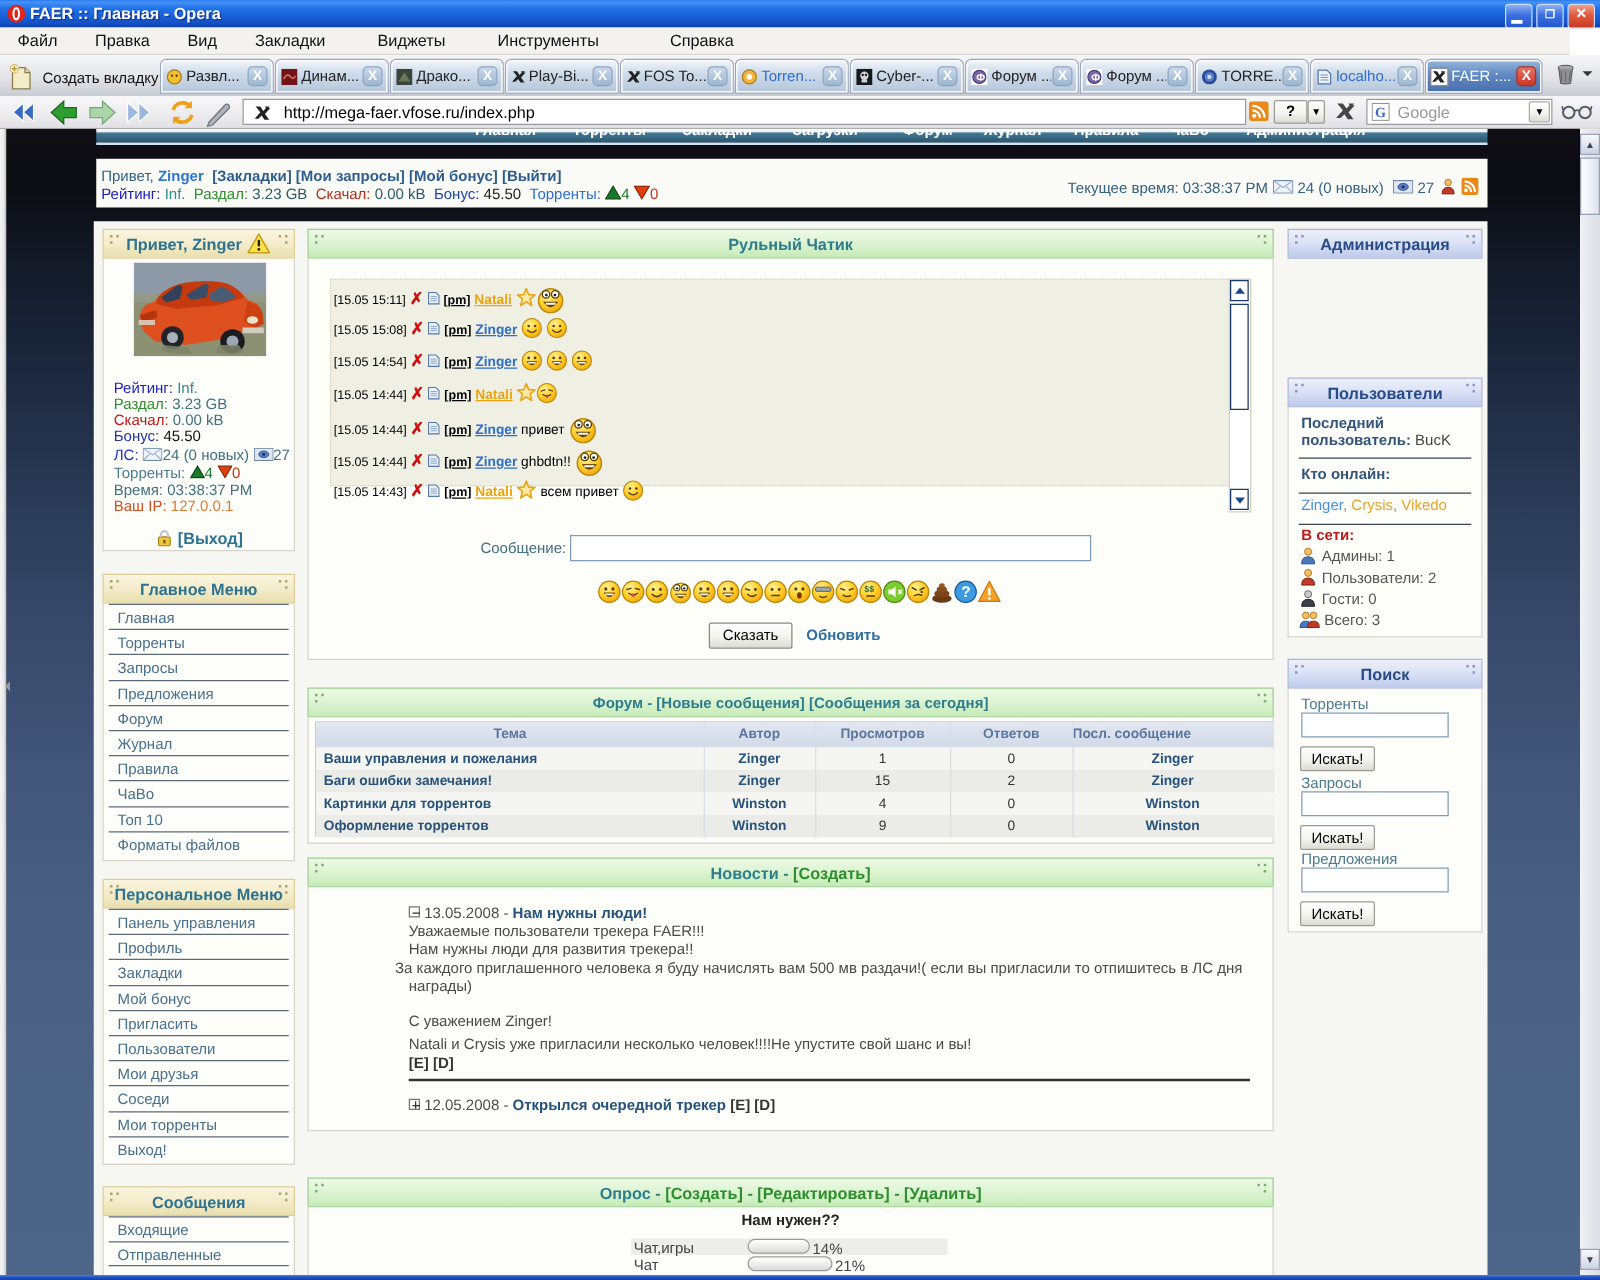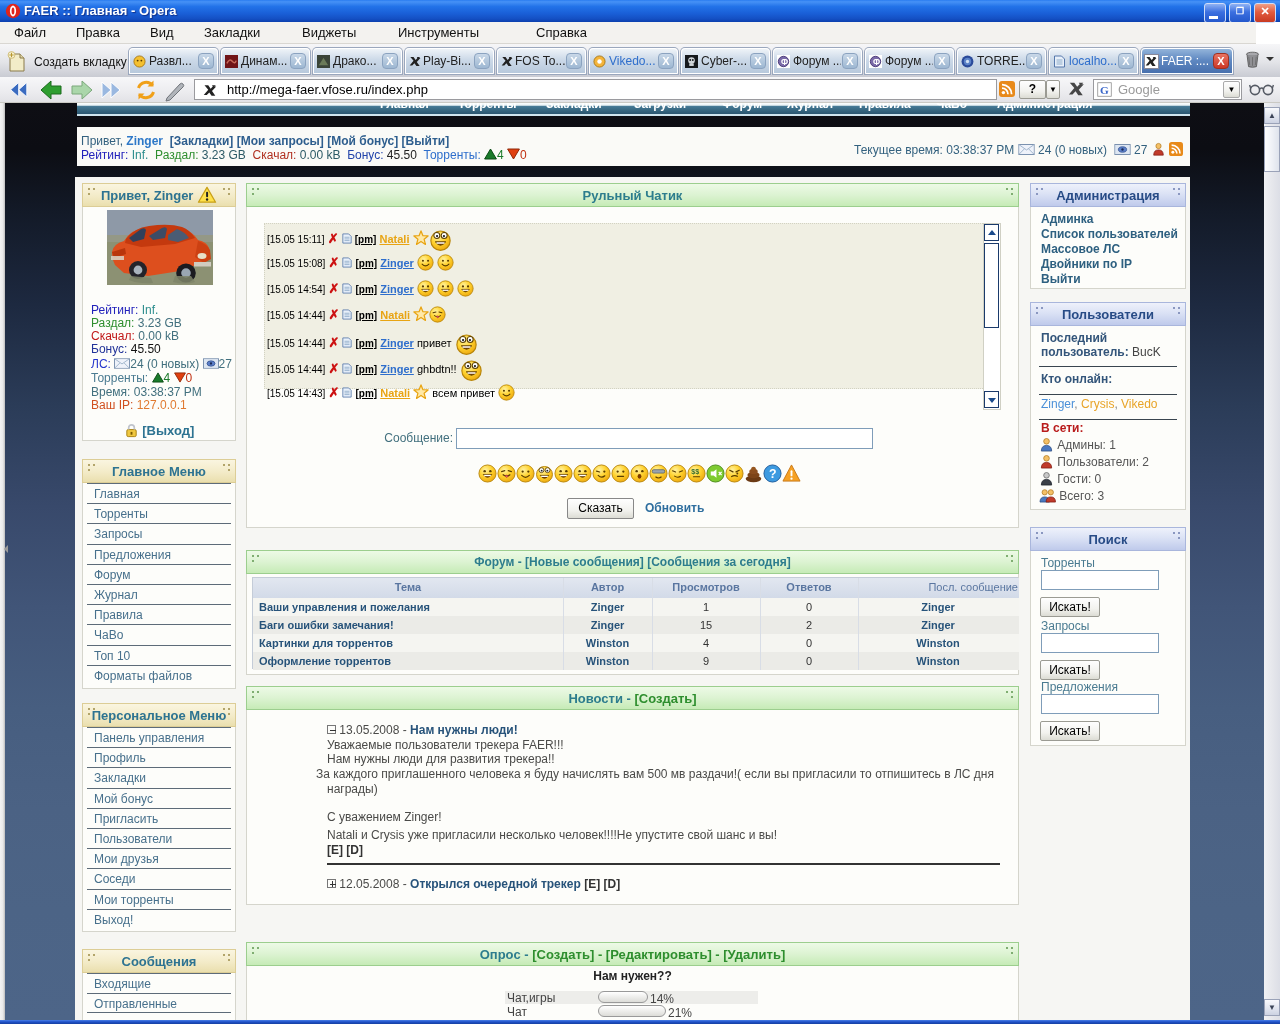--- a/index.html
+++ b/index.html
@@ -361,21 +361,21 @@
         <use href="#operaX"></use>
       </svg>
       <span class="tabtitle" style="left:17px;width:50px;">FOS To...</span>
       <div class="tabx">X</div>
     </div>
 <div class="tab" style="left:589px;">
       <svg class="fav" viewBox="0 0 14 14">
         <circle cx="7" cy="7" r="6" fill="#f4b43a" stroke="#a87818"></circle>
         <circle cx="7" cy="7" r="2.4" fill="#fff"></circle>
       </svg>
-      <span class="tabtitle" style="color:#2e6ecc;">Vikedo...</span>
+      <span class="tabtitle" style="color:#2e6ecc;">Torren...</span>
       <div class="tabx">X</div>
     </div>
 <div class="tab" style="left:681px;">
       <svg class="fav" viewBox="0 0 14 14">
         <rect width="14" height="14" fill="#15181c"></rect>
         <circle cx="7" cy="6" r="3.6" fill="#cfd4d8"></circle>
         <circle cx="5.6" cy="5.4" r="1" fill="#15181c"></circle>
         <circle cx="8.4" cy="5.4" r="1" fill="#15181c"></circle>
         <rect x="4.6" y="9.2" width="4.8" height="2.6" fill="#cfd4d8"></rect>
       </svg>
@@ -715,21 +715,21 @@
             <i></i>
             <i></i>
           </div>Форум - [Новые сообщения] [Сообщения за сегодня]</div>
    <div class="box" style="position:relative;width:773px;height:101px;">
     <div style="position:absolute;left:5px;top:3px;width:766px;height:92px;border:1px solid #c4ccd8;">
      <div style="position:absolute;left:0;top:0;width:766px;height:20px;background:linear-gradient(180deg,#e2e7f0 0%,#d2dae8 100%);"></div>
      <div class="ftd" style="left:0;top:3px;width:310px;text-align:center;font-weight:bold;color:#5a76a0;">Тема</div>
      <div class="ftd" style="left:310px;top:3px;width:89px;text-align:center;font-weight:bold;color:#5a76a0;">Автор</div>
      <div class="ftd" style="left:399px;top:3px;width:108px;text-align:center;font-weight:bold;color:#5a76a0;">Просмотров</div>
      <div class="ftd" style="left:507px;top:3px;width:98px;text-align:center;font-weight:bold;color:#5a76a0;">Ответов</div>
-     <div class="ftd" style="left:605px;top:3px;width:160px;text-align:right;font-weight:normal;color:#5a76a0;">Посл. сообщение</div>
+     <div class="ftd" style="left:605px;top:3px;width:160px;text-align:left;font-weight:bold;color:#5a76a0;">Посл. сообщение</div>
      <div style="position:absolute;left:0;top:20px;width:766px;height:18px;background:#f5f5f1;"></div>
      <div style="position:absolute;left:0;top:38px;width:766px;height:18px;background:#ebebe7;"></div>
      <div style="position:absolute;left:0;top:56px;width:766px;height:18px;background:#f5f5f1;"></div>
      <div style="position:absolute;left:0;top:74px;width:766px;height:18px;background:#ebebe7;"></div>
      <div style="position:absolute;left:310px;top:0;width:1px;height:92px;background:#d8dde6;"></div>
      <div style="position:absolute;left:399px;top:0;width:1px;height:92px;background:#d8dde6;"></div>
      <div style="position:absolute;left:507px;top:0;width:1px;height:92px;background:#d8dde6;"></div>
      <div style="position:absolute;left:605px;top:0;width:1px;height:92px;background:#d8dde6;"></div>
      <div class="ftd" style="left:6px;top:23px;width:300px;font-weight:bold;color:#27537a;">Ваши управления и пожелания</div>
      <div class="ftd" style="left:6px;top:41px;width:300px;font-weight:bold;color:#27537a;">Баги ошибки замечания!</div>
@@ -802,27 +802,20 @@
   <div class="blk" style="left:955px;top:6px;width:156px;">
    <div class="hdr blue"><div class="dots dl">
             <i></i>
             <i></i>
             <i></i>
           </div><div class="dots dr">
             <i></i>
             <i></i>
             <i></i>
           </div>Администрация</div>
-   <div class="box" style="position:relative;width:156px;height:82px;">
-    <div class="rplink" style="top:5px;">Админка</div>
-    <div class="rplink" style="top:20px;">Список пользователей</div>
-    <div class="rplink" style="top:35px;">Массовое ЛС</div>
-    <div class="rplink" style="top:50px;">Двойники по IP</div>
-    <div class="rplink" style="top:65px;">Выйти</div>
-   </div>
   </div>
   <div class="blk" style="left:955px;top:125px;width:156px;">
    <div class="hdr blue"><div class="dots dl">
             <i></i>
             <i></i>
             <i></i>
           </div><div class="dots dr">
             <i></i>
             <i></i>
             <i></i>

